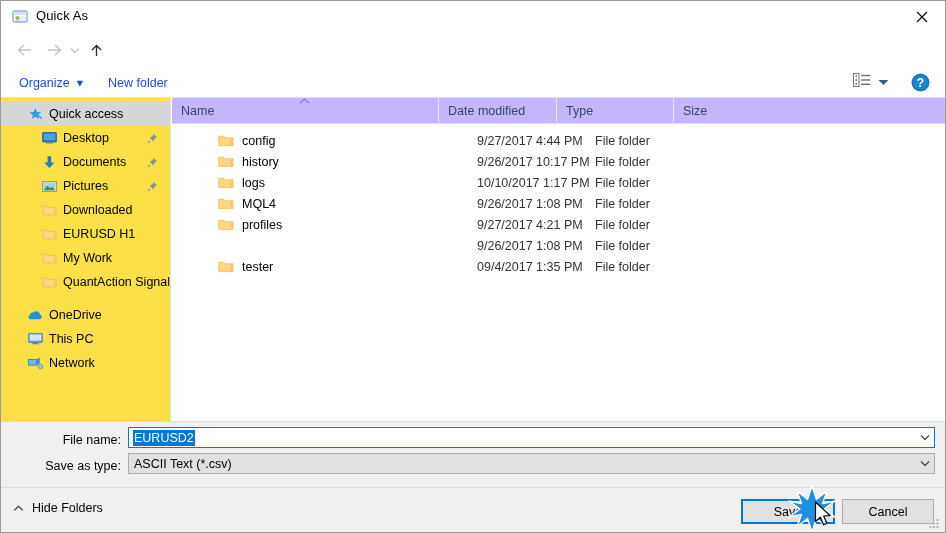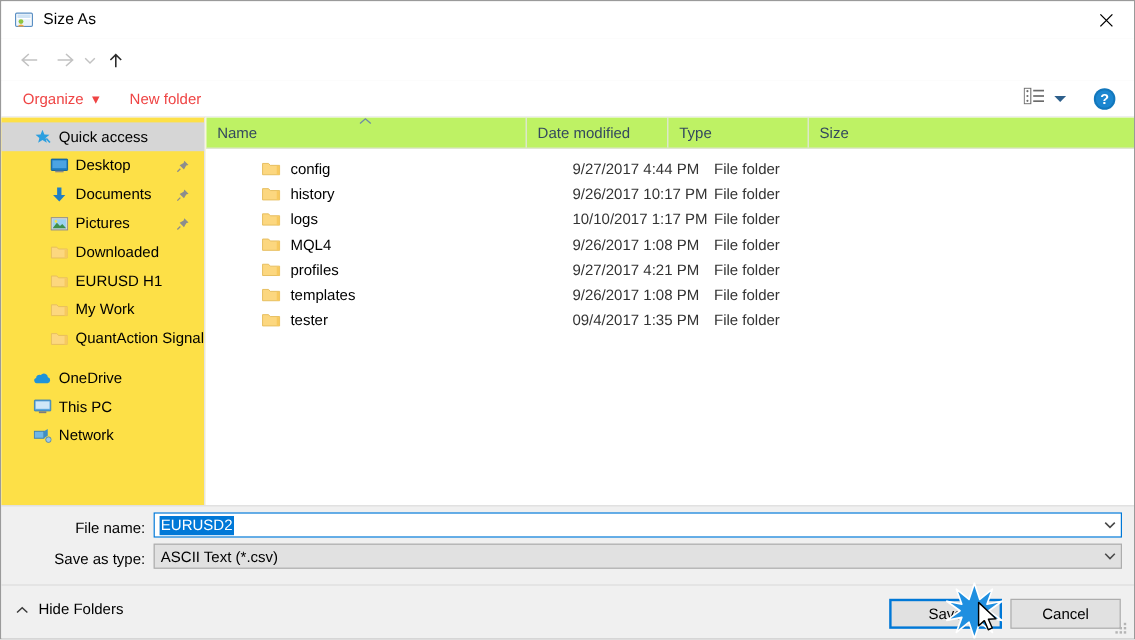--- a/index.html
+++ b/index.html
@@ -160,21 +160,21 @@
     background: #ffffff;
     border-bottom: 1px solid #e3e3e3;
     box-sizing: border-box;
   }
   .tb-item {
     position: absolute;
     top: 4px;
     height: 23px;
     display: flex; align-items: center;
     font-size: 12.5px;
-    color: #ef4444;
+    color: #1d4ed8;
     padding: 0 7px;
     cursor: default;
   }
   .tb-organize { left: 11px; }
   .tb-newfolder { left: 100px; }
   .tb-caret { margin-left: 7px; }
   .tb-view {
     position: absolute;
     right: 56px; top: 6px;
     display: flex; align-items: center; gap: 8px;
@@ -235,21 +235,21 @@
   .filepane {
     position: absolute;
     left: 171px; top: 0;
     right: 0; height: 100%;
     background: #ffffff;
   }
   .col-headers {
     position: relative;
     height: 25px;
     border-bottom: 1px solid #e4e4e4;
-    background: #bef264;
+    background: #c4b5fd;
   }
   .col-h {
     position: absolute;
     top: 0; height: 25px;
     display: flex;
     align-items: center;
     font-size: 12.5px;
     color: #34495e;
     padding-left: 9px;
     box-sizing: border-box;
@@ -411,21 +411,21 @@
   <div class="titlebar">
     <span class="title-icon">
       <svg width="16" height="16" viewBox="0 0 16 16">
         <rect x="1" y="2" width="14" height="11" rx="1" fill="#ffffff" stroke="#5a8fc4" stroke-width="1"></rect>
         <rect x="2.5" y="3" width="11" height="3" fill="#cfe3f5"></rect>
         <rect x="2.5" y="7" width="11" height="5" fill="#e9f2fb"></rect>
         <circle cx="5.5" cy="9" r="2" fill="#8ec63f"></circle>
         <path d="M2.5 13 q3-3 6 0" fill="#f2a33c"></path>
       </svg>
     </span>
-    <span class="title-text">Size As</span>
+    <span class="title-text">Quick As</span>
     <div class="close-btn">
       <svg width="12" height="12" viewBox="0 0 12 12">
         <path d="M1 1 L11 11 M11 1 L1 11" stroke="#000000" stroke-width="1.1" fill="none"></path>
       </svg>
     </div>
   </div>
 
   <div class="navrow">
     <div class="nav-btn nav-back">
       <svg width="17" height="14" viewBox="0 0 17 14">
@@ -758,29 +758,20 @@
               </svg>
             </span>
             <span>profiles</span>
           </div>
           <div class="fcell" style="left:268px; width:118px;">9/27/2017 4:21 PM</div>
           <div class="fcell" style="left:386px; width:117px;">File folder</div>
           <div class="fcell" style="left:503px; width:80px;"></div>
         </div>
 
         <div class="frow">
-          <div class="fcell name" style="left:0; width:266px;">
-            <span class="folder-ic">
-              <svg width="16" height="14" viewBox="0 0 16 14">
-                <path d="M0.8 2.2 h5 l1.4 1.6 H15 V11.6 H0.8 Z" fill="#fcd77f" stroke="#e6bd5e" stroke-width="0.8"></path>
-                <rect x="12.6" y="4.3" width="2.4" height="7.3" fill="#f7c95f"></rect>
-              </svg>
-            </span>
-            <span>templates</span>
-          </div>
           <div class="fcell" style="left:268px; width:118px;">9/26/2017 1:08 PM</div>
           <div class="fcell" style="left:386px; width:117px;">File folder</div>
           <div class="fcell" style="left:503px; width:80px;"></div>
         </div>
 
         <div class="frow">
           <div class="fcell name" style="left:0; width:266px;">
             <span class="folder-ic">
               <svg width="16" height="14" viewBox="0 0 16 14">
                 <path d="M0.8 2.2 h5 l1.4 1.6 H15 V11.6 H0.8 Z" fill="#fcd77f" stroke="#e6bd5e" stroke-width="0.8"></path>

